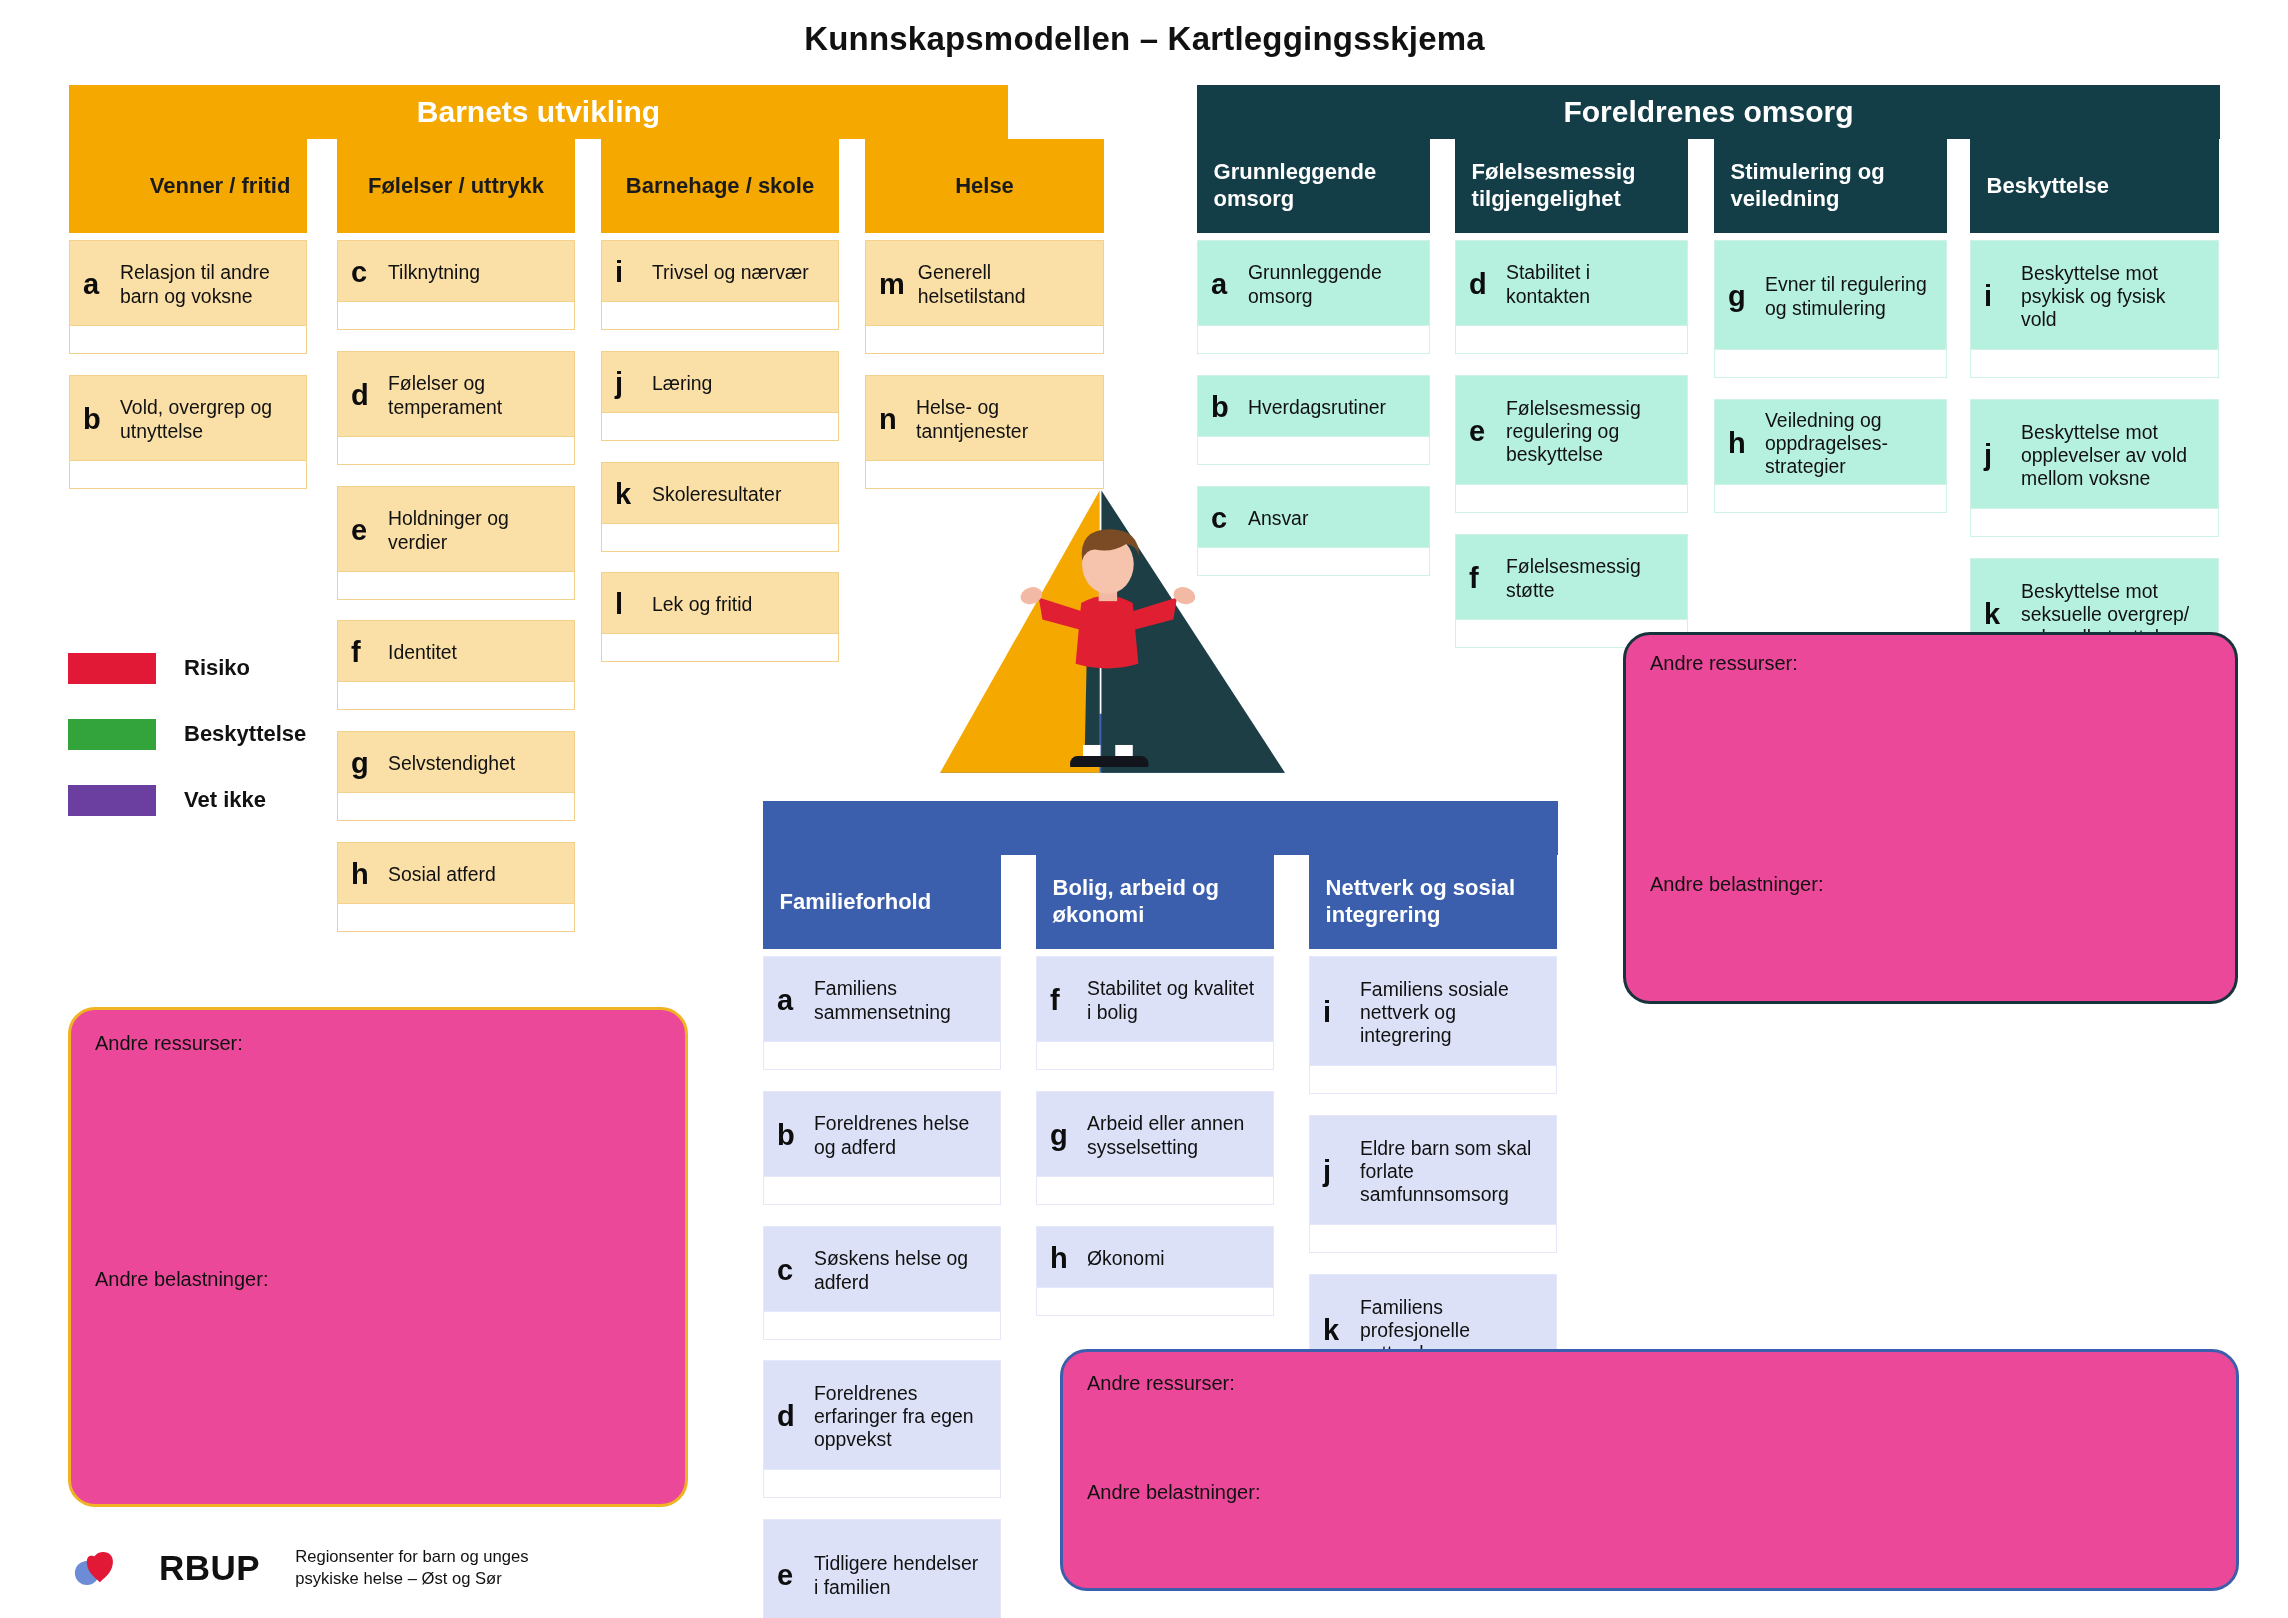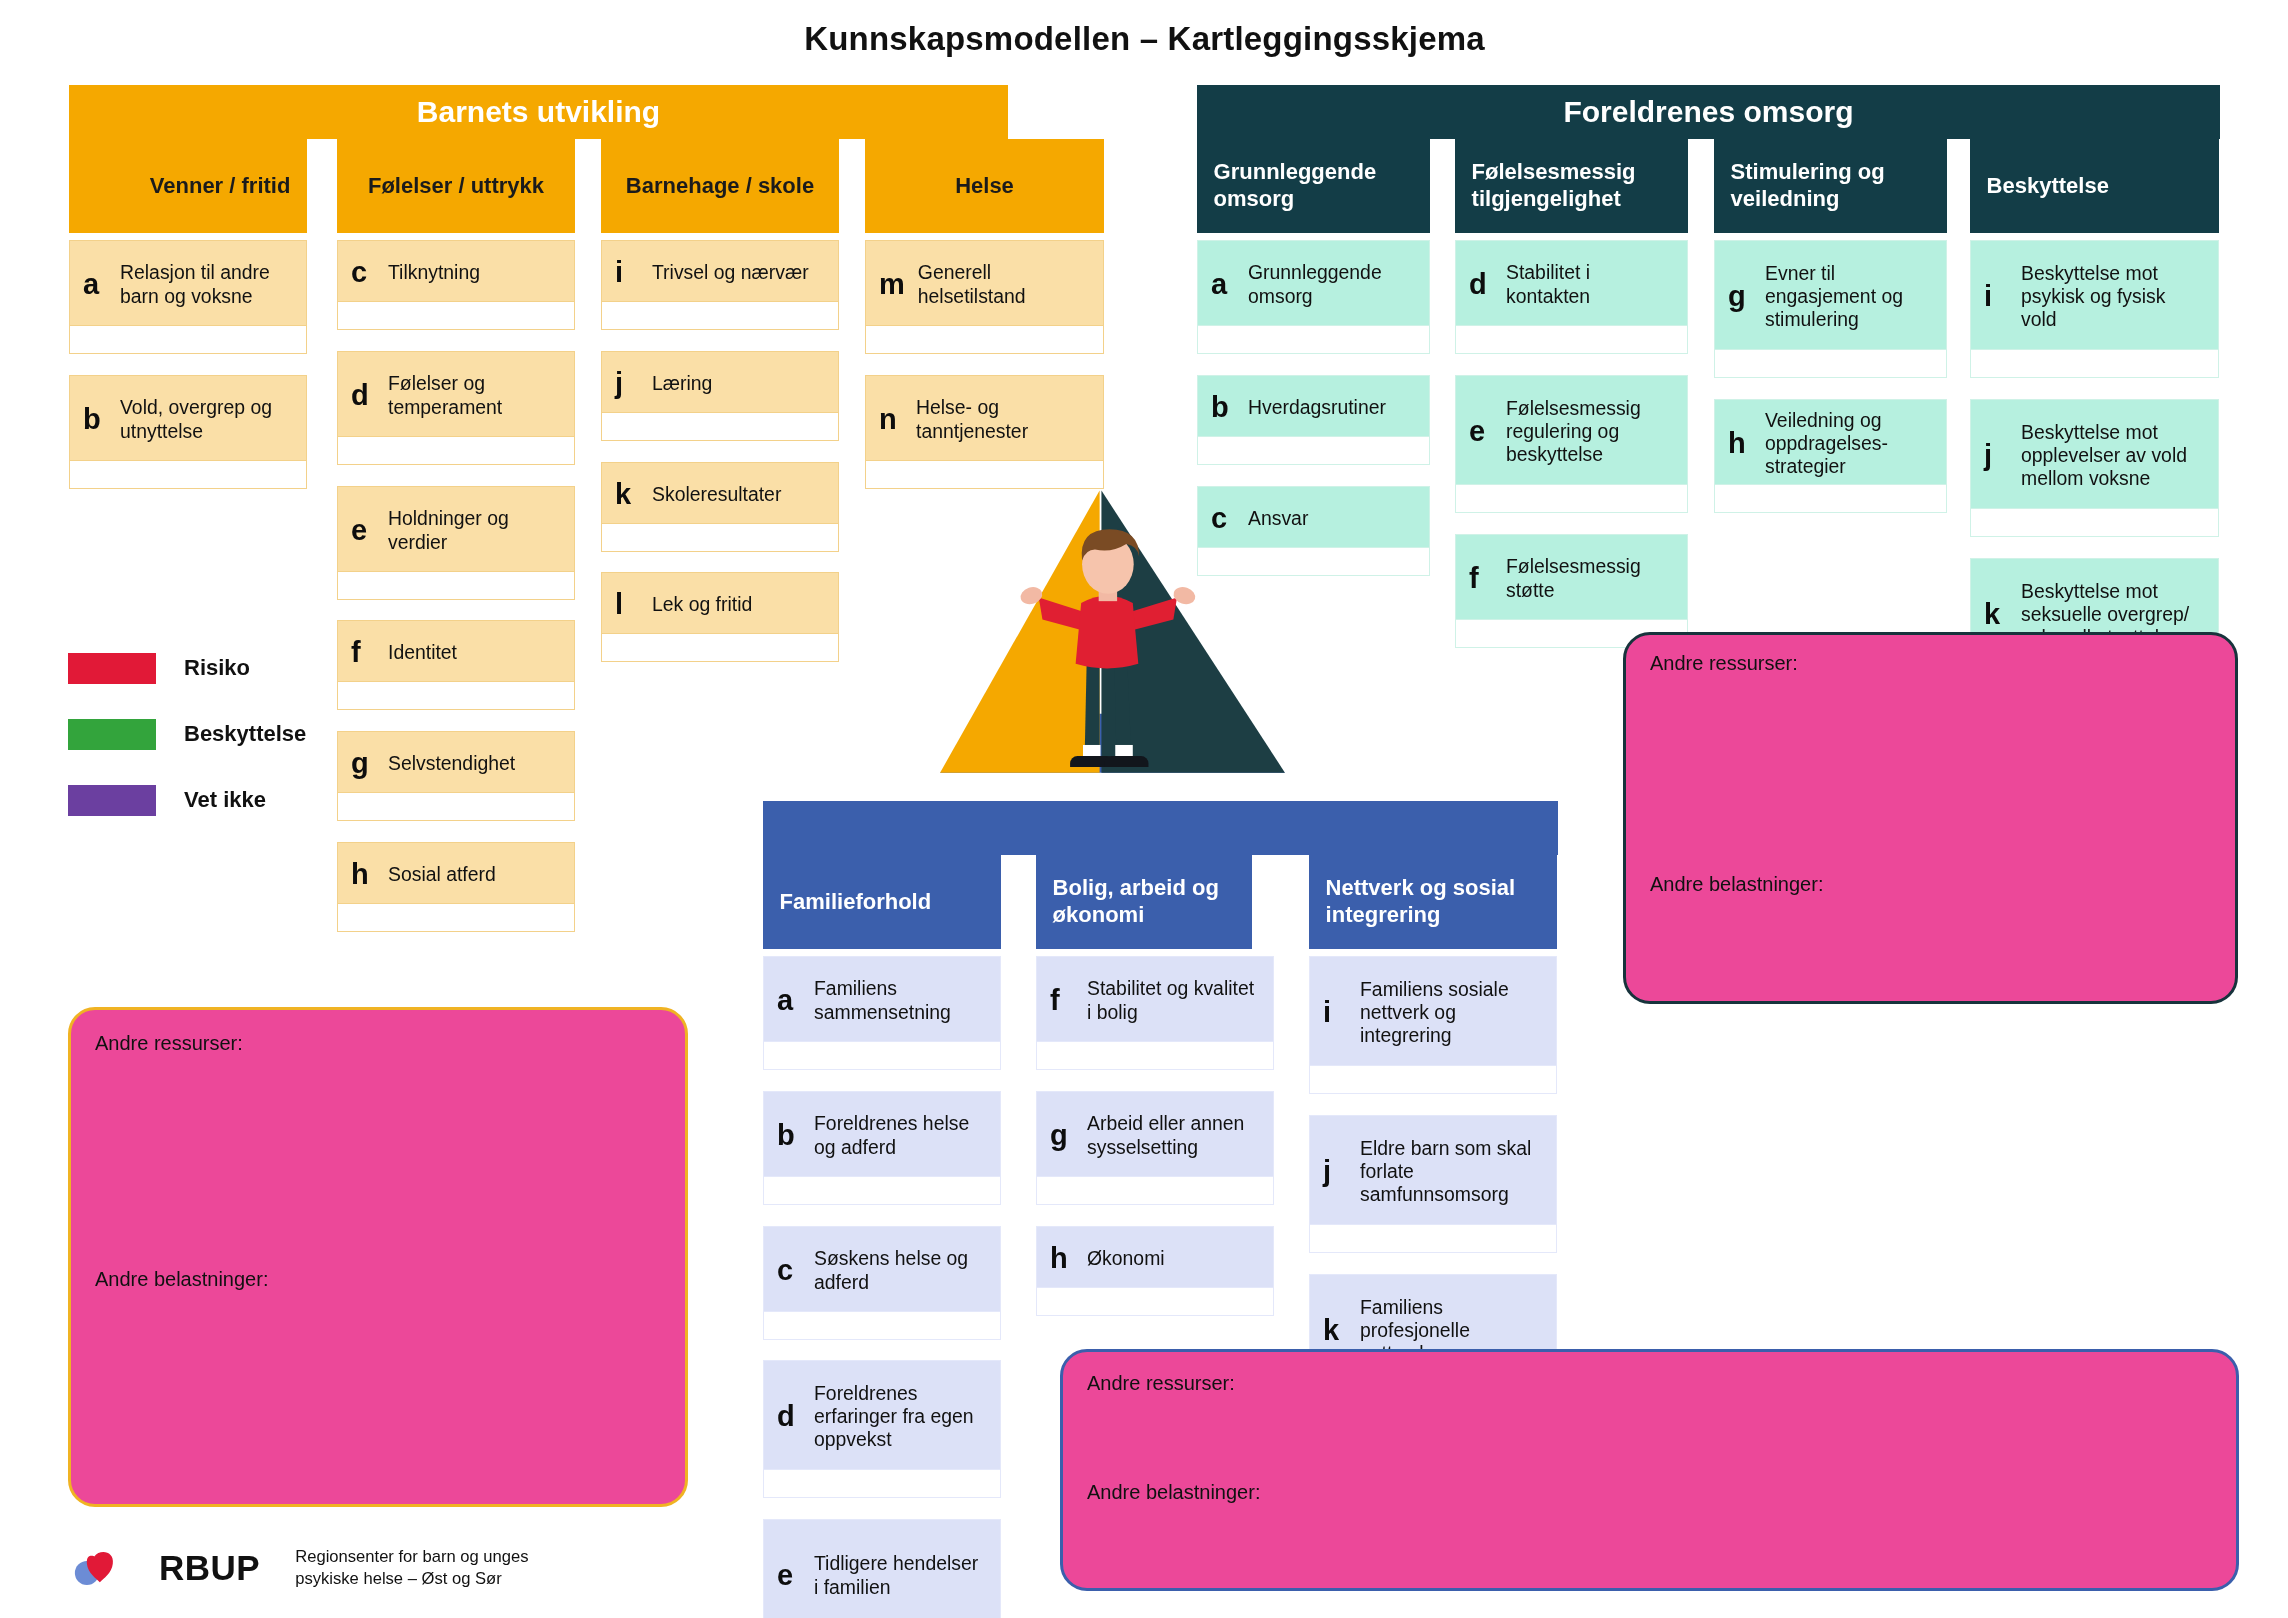--- a/index.html
+++ b/index.html
@@ -272,21 +272,21 @@
         <span class="lbl">Følelsesmessig støtte</span>
       </div>
       <div class="blank" style="height: 28px;"></div>
     </div>
     <div class="colhead te-head" style="left: 517px; width: 233px; height: 94px;">
       <span>Stimulering og veiledning</span>
     </div>
     <div class="item te-item" style="left: 517px; top: 155px; width: 233px; height: 138px;">
       <div class="chip" style="height: 111px;">
         <span class="ltr">g</span>
-        <span class="lbl">Evner til engasjement og stimulering</span>
+        <span class="lbl">Evner til regulering og stimulering</span>
       </div>
       <div class="blank" style="height: 28px;"></div>
     </div>
     <div class="item te-item" style="left: 517px; top: 314px; width: 233px; height: 114px;">
       <div class="chip" style="height: 87px;">
         <span class="ltr">h</span>
         <span class="lbl">Veiledning og oppdragelses-strategier</span>
       </div>
       <div class="blank" style="height: 28px;"></div>
     </div>
@@ -348,21 +348,21 @@
         <span class="lbl">Foreldrenes erfaringer fra egen oppvekst</span>
       </div>
       <div class="blank" style="height: 28px;"></div>
     </div>
     <div class="item bl-item" style="left: 0px; top: 718px; width: 238px; height: 138px;">
       <div class="chip" style="height: 111px;">
         <span class="ltr">e</span>
         <span class="lbl">Tidligere hendelser i familien</span>
       </div>
     </div>
-    <div class="colhead bl-head" style="left: 273px; width: 216px; height: 94px;">
+    <div class="colhead bl-head" style="left: 273px; width: 238px; height: 94px;">
       <span>Bolig, arbeid og økonomi</span>
     </div>
     <div class="item bl-item" style="left: 273px; top: 155px; width: 238px; height: 114px;">
       <div class="chip" style="height: 87px;">
         <span class="ltr">f</span>
         <span class="lbl">Stabilitet og kvalitet i bolig</span>
       </div>
       <div class="blank" style="height: 28px;"></div>
     </div>
     <div class="item bl-item" style="left: 273px; top: 290px; width: 238px; height: 114px;">

